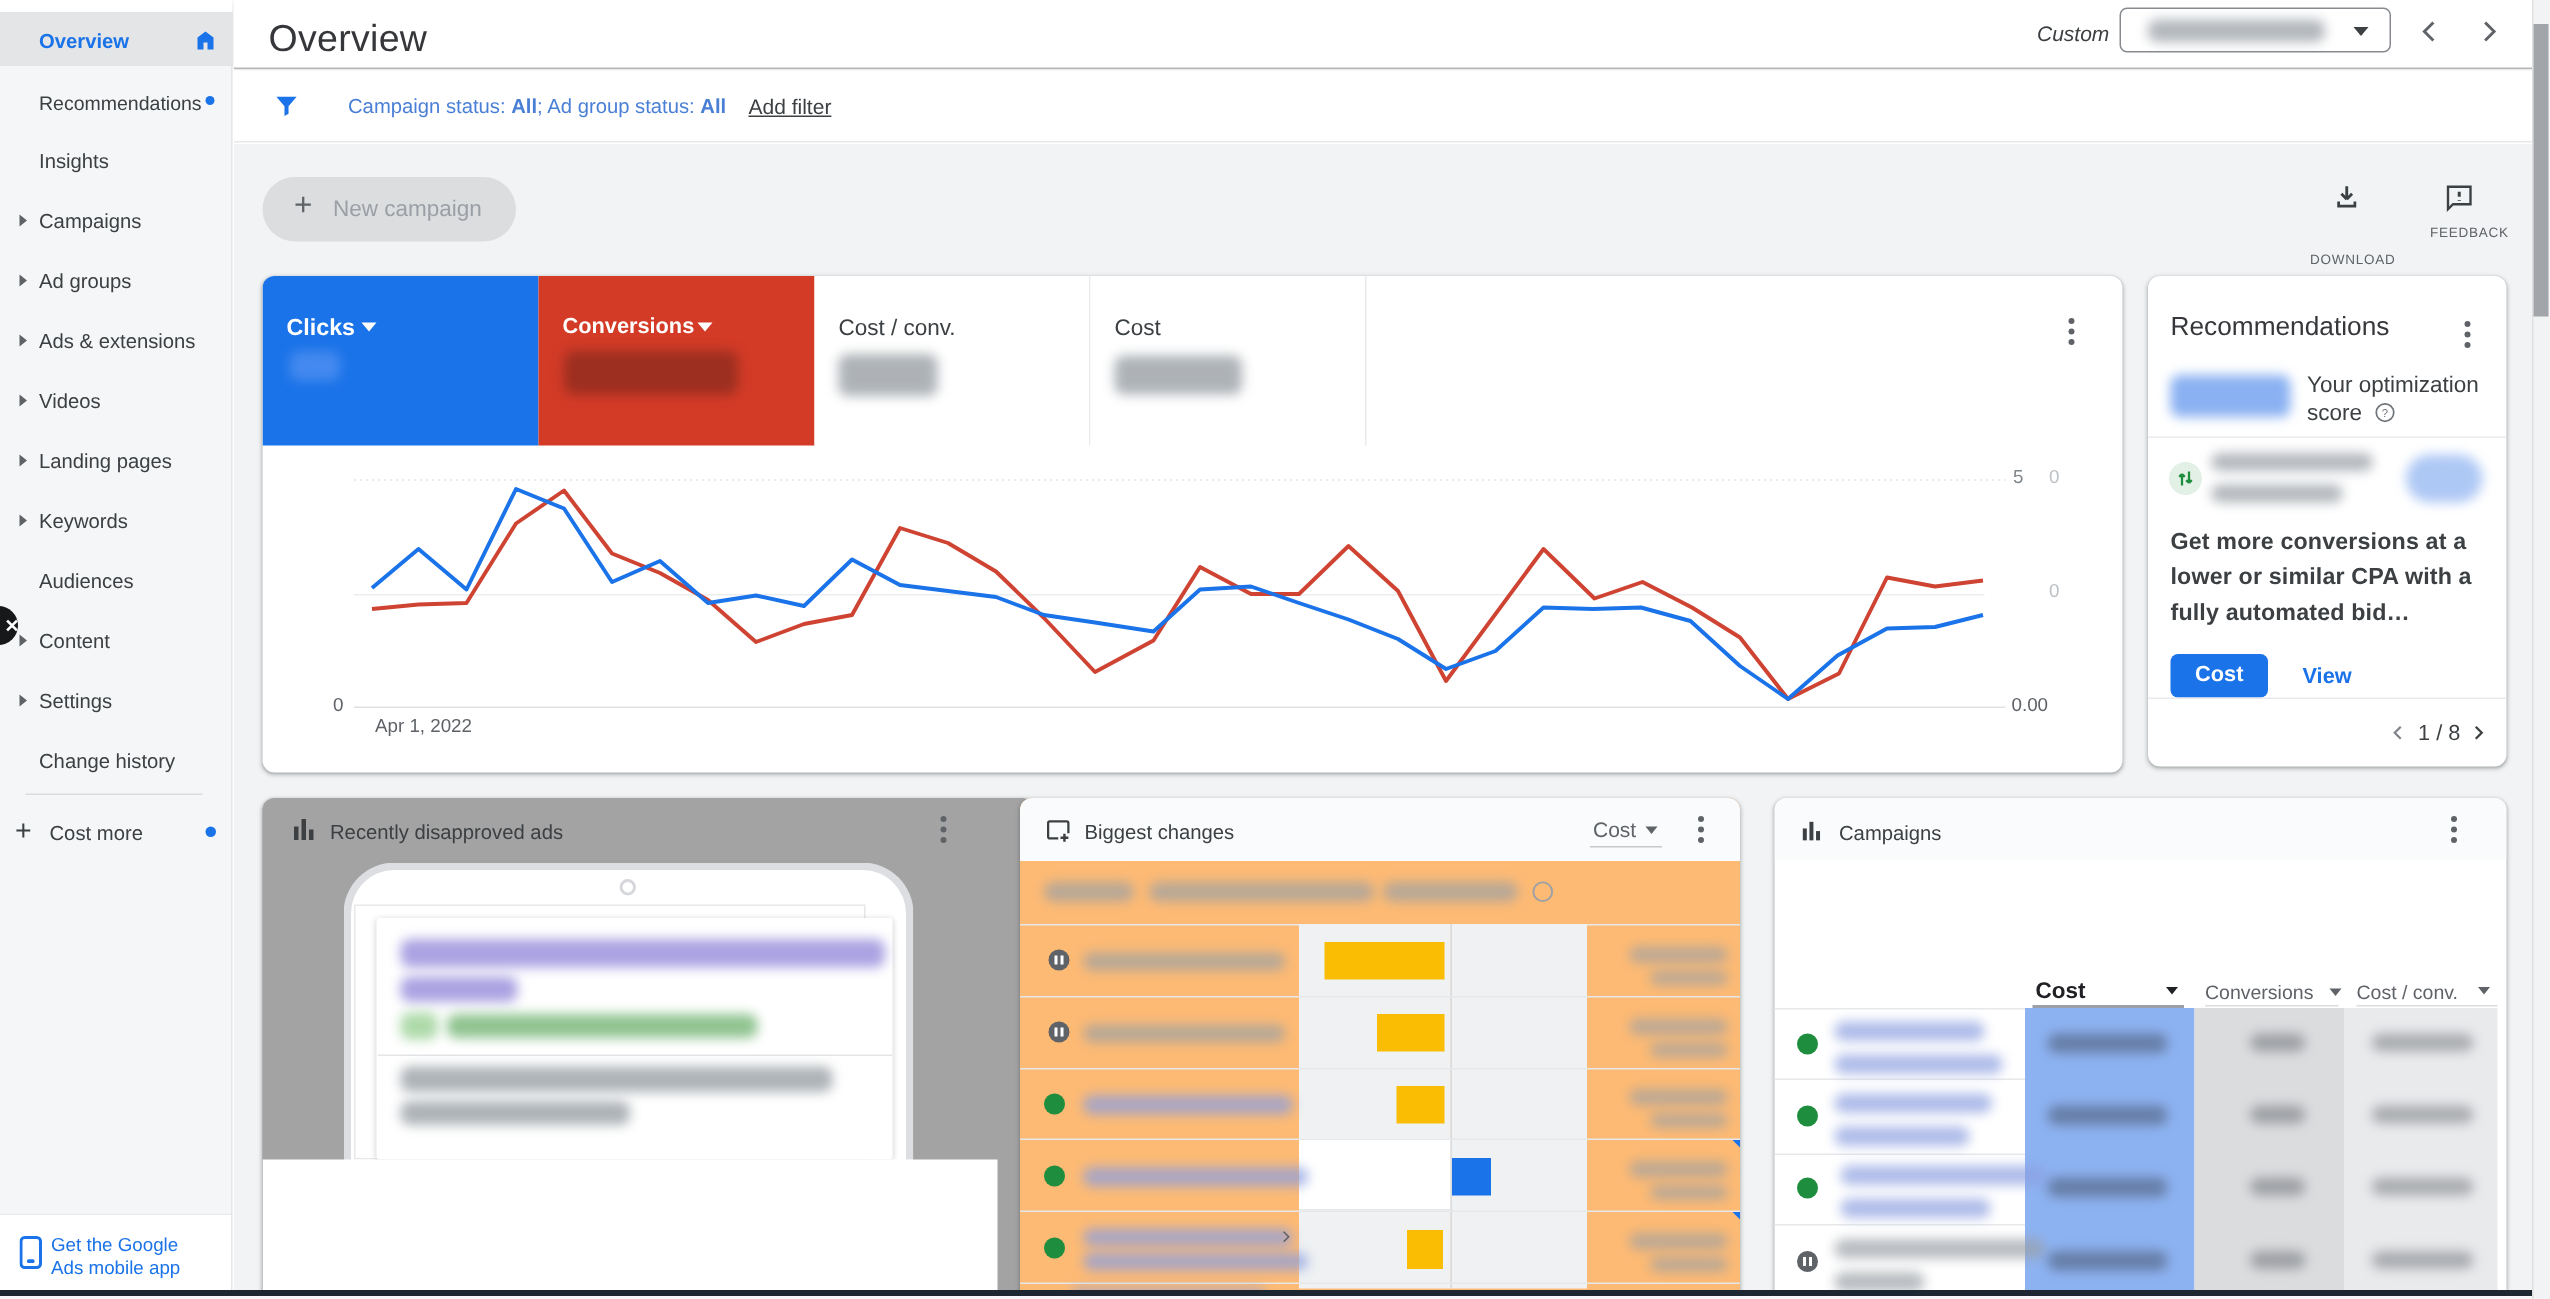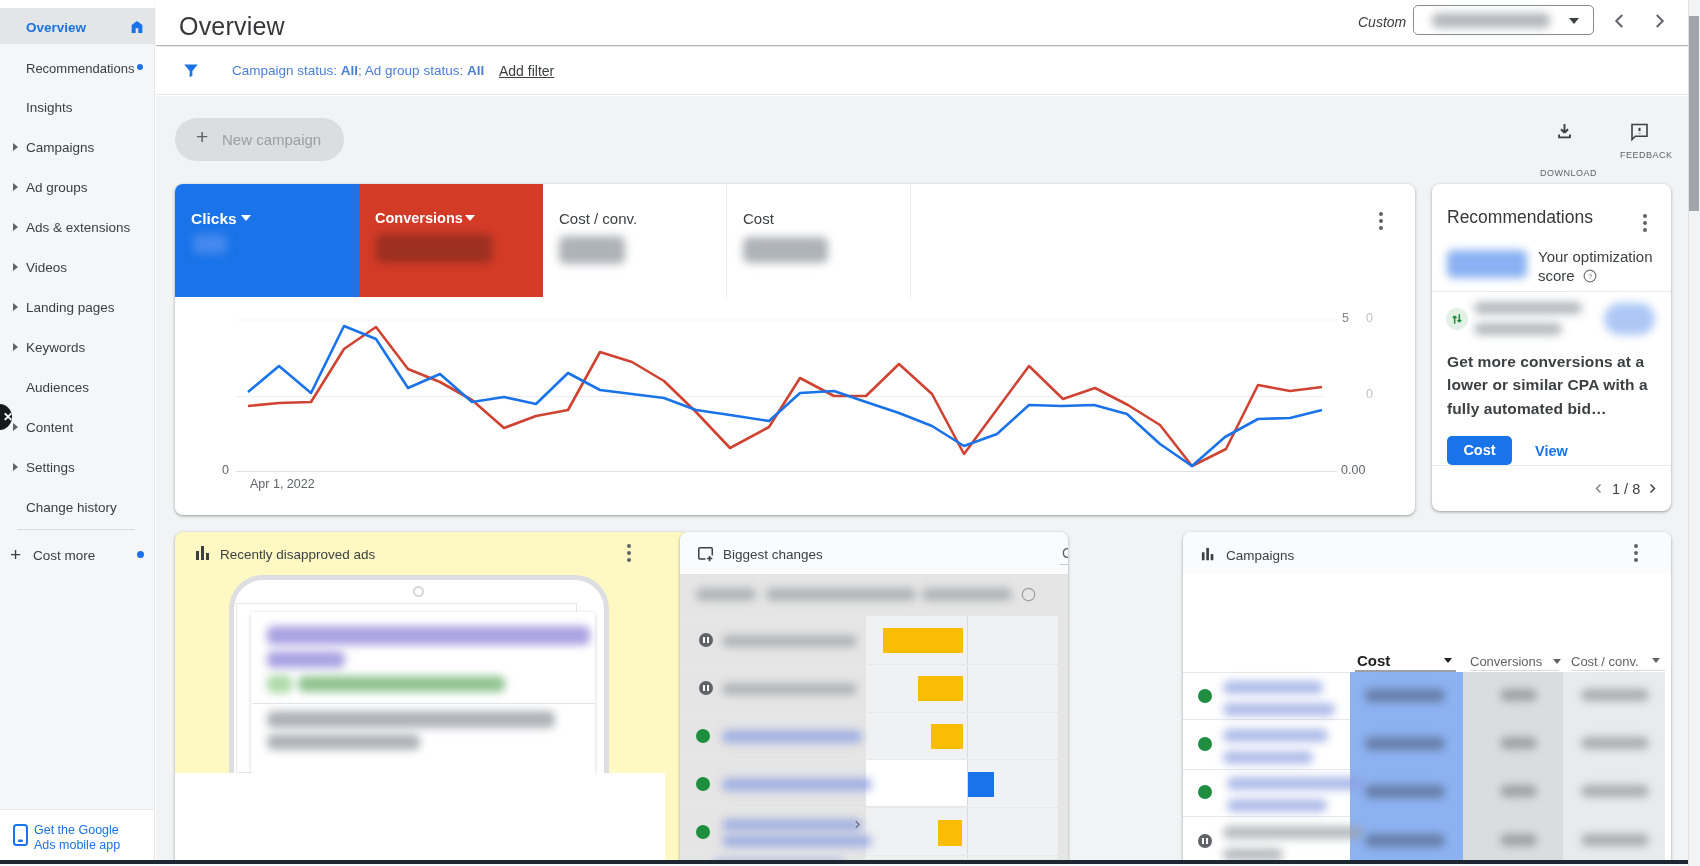--- a/index.html
+++ b/index.html
@@ -173,21 +173,21 @@
   <div class="abs" style="left:0; top:281px; width:239px; height:1px; background:#e8eaed;"></div>
   <svg class="abs" style="left:161px; top:298px;" width="12" height="13" viewBox="0 0 24 24" fill="none" stroke="#80868b" stroke-width="3">
       <path d="M15 4l-8 8 8 8"></path>
     </svg>
   <div class="abs" style="left:180px; top:297px; font-size:14.5px; color:#3c4043;">1 / 8</div>
   <svg class="abs" style="left:214px; top:298px;" width="12" height="13" viewBox="0 0 24 24" fill="none" stroke="#3c4043" stroke-width="3">
       <path d="M9 4l8 8-8 8"></path>
     </svg>
 </div>
 
-<div class="abs" id="card1" style="left:175px; top:532px; width:514px; height:334px; background:#fef9c3; border-radius:8px 8px 0 0; box-shadow:0 1px 2px rgba(60,64,67,.3),0 1px 3px 1px rgba(60,64,67,.15); overflow:hidden;">
+<div class="abs" id="card1" style="left:175px; top:532px; width:514px; height:334px; background:#a3a3a3; border-radius:8px 8px 0 0; box-shadow:0 1px 2px rgba(60,64,67,.3),0 1px 3px 1px rgba(60,64,67,.15); overflow:hidden;">
   <svg class="abs" style="left:20px; top:13px;" width="17" height="17" viewBox="0 0 17 17">
       <rect x="1" y="6" width="3" height="9" fill="#3c4043"></rect>
       <rect x="6" y="1" width="3" height="14" fill="#3c4043"></rect>
       <rect x="11" y="8" width="3" height="7" fill="#3c4043"></rect>
     </svg>
   <div class="abs" style="left:45px; top:15px; font-size:13.5px; color:#3c4043;">Recently disapproved ads</div>
   <div class="abs dots3" style="left:452px; top:12px;">
       <span></span>
       <span></span>
       <span></span>
@@ -199,21 +199,21 @@
   <div class="abs" style="left:76px; top:80px; width:344px; height:161px; background:#fff; box-shadow:0 1px 4px rgba(0,0,0,0.18); border-radius:2px;"></div>
   <div class="blur abs" style="left:92px; top:94px; width:323px; height:19px; background:#9c92dd; opacity:0.85;"></div>
   <div class="blur abs" style="left:92px; top:119px; width:78px; height:17px; background:#9c92dd; opacity:0.85;"></div>
   <div class="blur abs" style="left:92px; top:143px; width:25px; height:18px; background:#a5d6a0; opacity:0.9;"></div>
   <div class="blur abs" style="left:123px; top:144px; width:207px; height:16px; background:#7cb97c; opacity:0.85;"></div>
   <div class="abs" style="left:77px; top:171px; width:343px; height:1px; background:#e3e5e7;"></div>
   <div class="blur abs" style="left:92px; top:179px; width:288px; height:17px; background:#9aa0a6; opacity:0.8;"></div>
   <div class="blur abs" style="left:92px; top:202px; width:153px; height:16px; background:#9aa0a6; opacity:0.8;"></div>
   <div class="abs" style="left:0; top:241px; width:490px; height:93px; background:#fff;"></div>
 </div>
-<div class="abs" id="card2" style="left:680px; top:532px; width:388px; height:334px; background:#e5e5e5; border-radius:8px 8px 0 0; box-shadow:0 1px 2px rgba(60,64,67,.3),0 1px 3px 1px rgba(60,64,67,.15); overflow:hidden;">
+<div class="abs" id="card2" style="left:680px; top:532px; width:480px; height:334px; background:#fdba74; border-radius:8px 8px 0 0; box-shadow:0 1px 2px rgba(60,64,67,.3),0 1px 3px 1px rgba(60,64,67,.15); overflow:hidden;">
   <div class="abs" style="left:0; top:0; width:488px; height:42px; background:#fafbfc;"></div>
   <svg class="abs" style="left:16px; top:13px;" width="19" height="18" viewBox="0 0 24 24" fill="none" stroke="#3c4043" stroke-width="2">
       <path d="M21 14V5a1.5 1.5 0 0 0-1.5-1.5h-15A1.5 1.5 0 0 0 3 5v12a1.5 1.5 0 0 0 1.5 1.5H12"></path>
       <path d="M17.5 14.5v7M14 18h7" stroke-width="2.2"></path>
     </svg>
   <div class="abs" style="left:43px; top:15px; font-size:13.5px; color:#3c4043;">Biggest changes</div>
   <div class="abs" style="left:382px; top:13px; font-size:14px; color:#5f6368;">Cost</div>
   <div class="abs caret" style="left:417px; top:19px; color:#5f6368;"></div>
   <div class="abs" style="left:380px; top:32px; width:48px; height:1px; background:#c6c8cb;"></div>
   <div class="abs dots3" style="left:452px; top:12px;">

